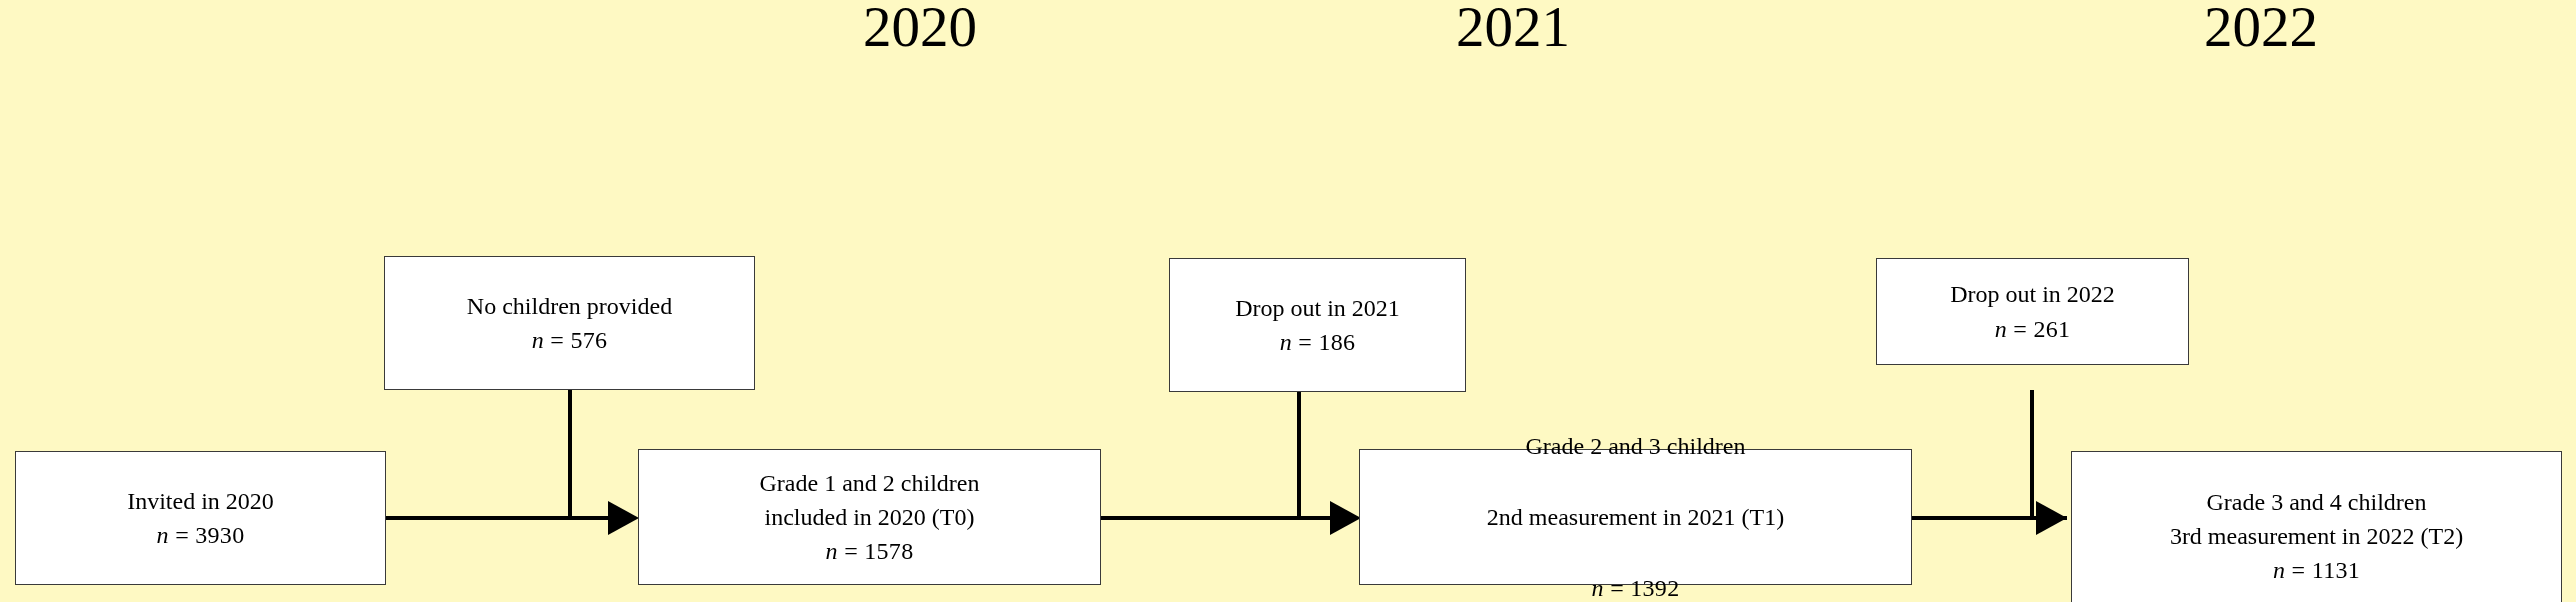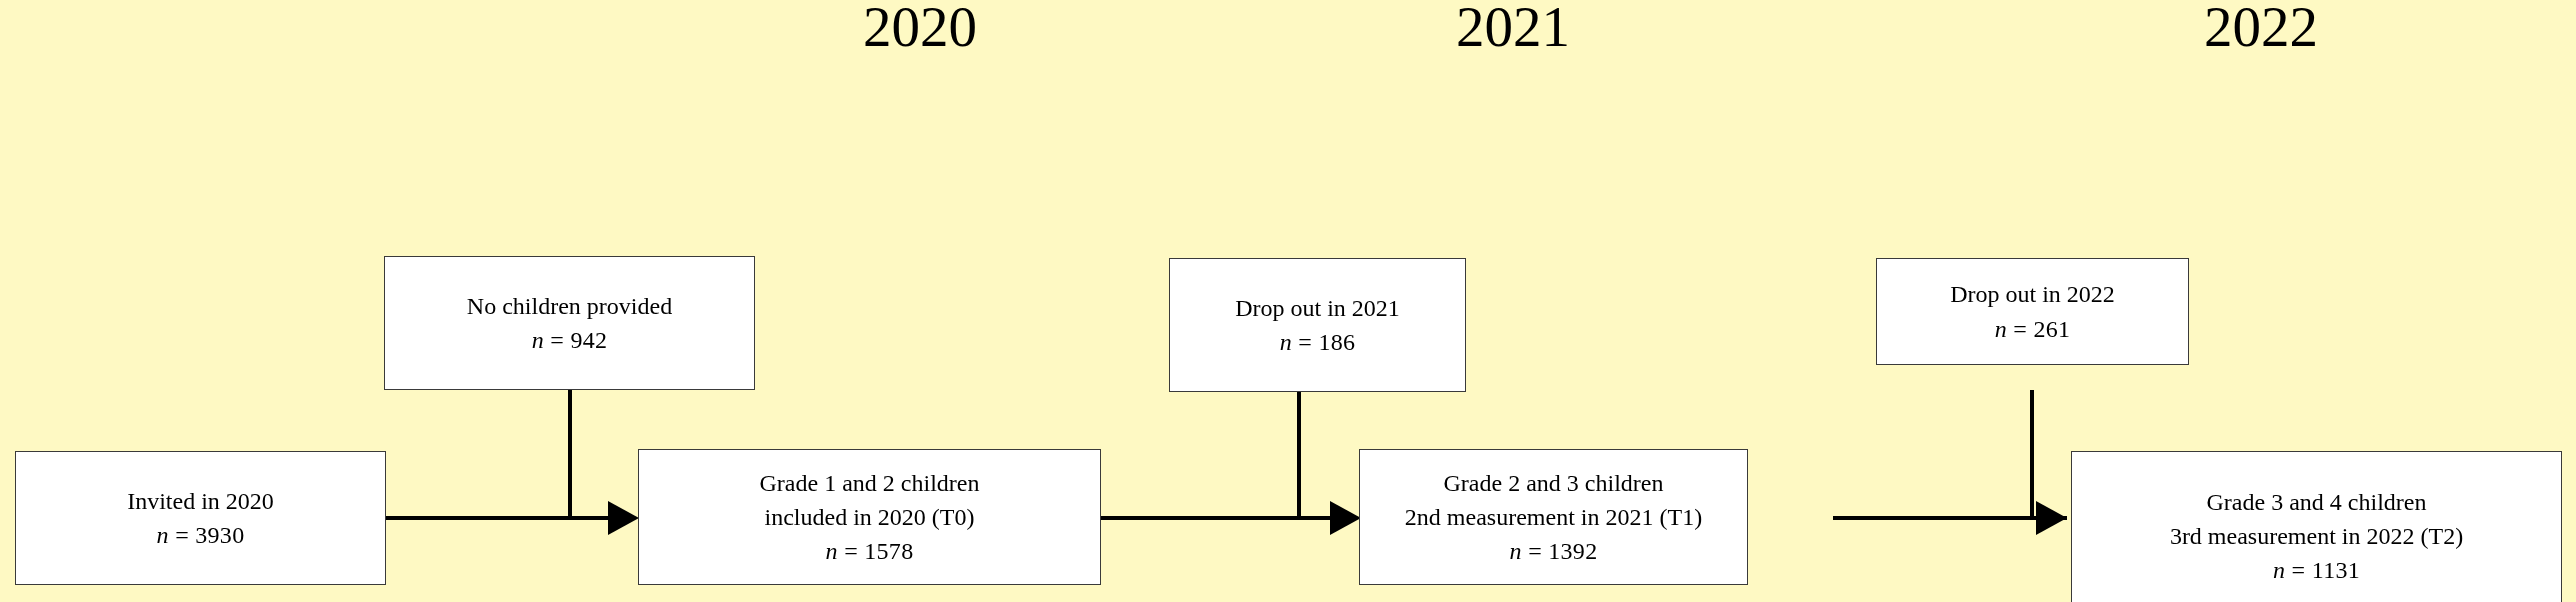--- a/index.html
+++ b/index.html
@@ -99,35 +99,35 @@
   <div class="arrow-head" style="left:2036px; top:501px;"></div>
   <div class="v-line" style="left:2030px; top:390px; height:128px;"></div>
 
   <div class="flow-box" style="left:15px; top:451px; width:371px; height:134px;">
     <span class="line">Invited in 2020</span>
     <span class="nline"><span class="nvar">n</span><span> =  </span><span>3930</span></span>
   </div>
 
   <div class="flow-box" style="left:384px; top:256px; width:371px; height:134px;">
     <span class="line">No children provided</span>
-    <span class="nline"><span class="nvar">n</span><span> =  </span><span>942</span></span>
+    <span class="nline"><span class="nvar">n</span><span> =  </span><span>576</span></span>
   </div>
 
   <div class="flow-box" style="left:638px; top:449px; width:463px; height:136px;">
     <span class="line">Grade 1 and 2 children</span>
     <span class="line">included in 2020 (T0)</span>
     <span class="nline"><span class="nvar">n</span><span> = </span><span>1578</span></span>
   </div>
 
   <div class="flow-box" style="left:1149px; top:258px; width:297px; height:134px;margin-left:20px;">
     <span class="line">Drop out in 2021</span>
     <span class="nline"><span class="nvar">n</span><span> = </span><span>186</span></span>
   </div>
 
-  <div class="flow-box" style="left:1359px; top:449px; width:389px; height:136px;">
+  <div class="flow-box" style="left:1359px; top:449px; width:553px; height:136px;gap:37px;">
     <span class="line">Grade 2 and 3 children</span>
     <span class="line">2nd  measurement in 2021 (T1)</span>
     <span class="nline"><span class="nvar">n</span><span> = </span><span>1392</span></span>
   </div>
 
   <div class="flow-box" style="left:1876px; top:258px; width:313px; height:107px;">
     <span class="line">Drop out in 2022</span>
     <span class="nline"><span class="nvar">n</span><span> = </span><span>261</span></span>
   </div>
 

